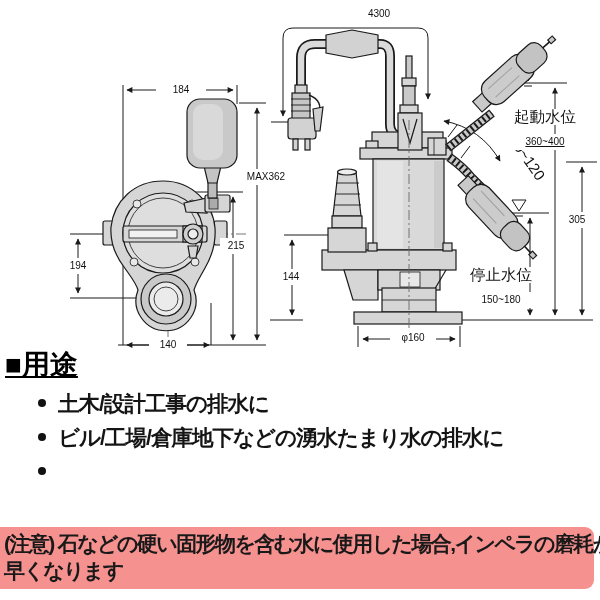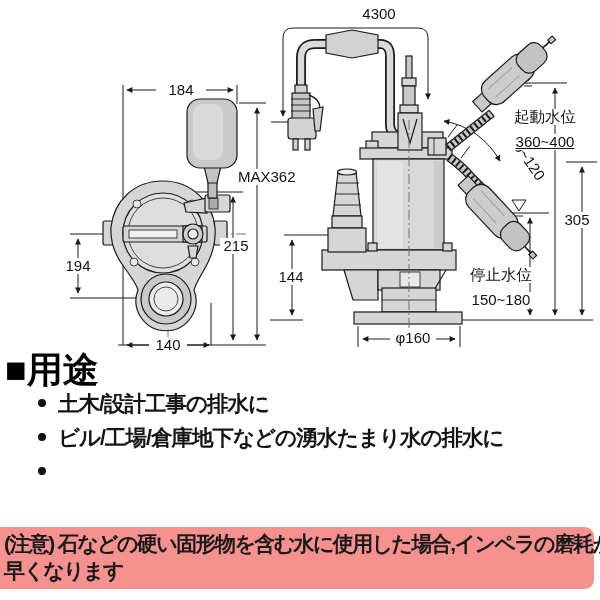--- a/index.html
+++ b/index.html
@@ -1,38 +1,38 @@
 <!DOCTYPE html>
 <html><head>
 <meta charset="utf-8">
 <style>
   html,body{margin:0;padding:0;background:#fff;}
   #stage{position:relative;width:600px;height:600px;background:#ffffff;overflow:hidden;
          font-family:"Liberation Sans","DejaVu Sans",sans-serif;color:#1a1a1a;}
   #diagram-svg{position:absolute;left:0;top:0;}
-  .dim-label{position:absolute;font-size:15px;line-height:16px;color:#111;
+  .dim-label{position:absolute;font-size:10px;line-height:16px;color:#111;
              background:#fff;text-align:center;white-space:nowrap;padding:0 1px;}
   .dim-label.jp{font-size:15.5px;}
   .dim-label.nobg{background:transparent;}
   #l184{left:156px;top:82px;width:48px;}
   #lmax{left:237px;top:169px;width:56px;}
   #l215{left:220px;top:238px;width:30px;text-align:center;}
   #l105{left:62px;top:258px;width:30px;}
   #l140{left:149px;top:337px;width:36px;}
   #l4300{left:354px;top:6px;width:48px;}
   #l144{left:275px;top:269px;width:30px;}
   #lphi{left:390px;top:330px;width:44px;}
   #lstart1{left:511px;top:109px;width:66px;}
   #lstart2{left:509px;top:134px;width:70px;text-decoration:underline;}
   #l305{left:561px;top:212px;width:30px;}
   #lstop1{left:467px;top:267px;width:66px;}
   #lstop2{left:465px;top:292px;width:70px;}
   #l40120{left:494px;top:150px;width:64px;transform:rotate(55deg);font-size:15px;}
-  #usage-heading{position:absolute;left:5px;top:346px;font-size:36px;font-weight:800;
-                 letter-spacing:0;color:#000;}
+  #usage-heading{position:absolute;left:5px;top:346px;font-size:28px;font-weight:800;
+                 letter-spacing:0;color:#000;text-decoration:underline;}
   #usage-list{position:absolute;left:0;top:386px;width:600px;list-style:none;margin:0;padding:0;}
   #usage-list li{display:flex;align-items:center;height:34px;text-align:center;}
   .dot{width:8px;height:8px;border-radius:50%;background:#111;margin:0 12px 0 38px;flex:0 0 auto;}
   .bullet-text{font-size:21.5px;font-weight:700;letter-spacing:-1px;white-space:nowrap;color:#141414;}
   #caution-banner{position:absolute;left:0;top:527px;width:594px;height:62px;
                   background:#f5918f;border-radius:0 9px 9px 0;padding:3px 0 0 4px;
                   box-sizing:border-box;}
   .caution-line{font-size:21px;font-weight:700;letter-spacing:-1.6px;line-height:27px;
                 color:#191919;white-space:nowrap;}
 </style>

